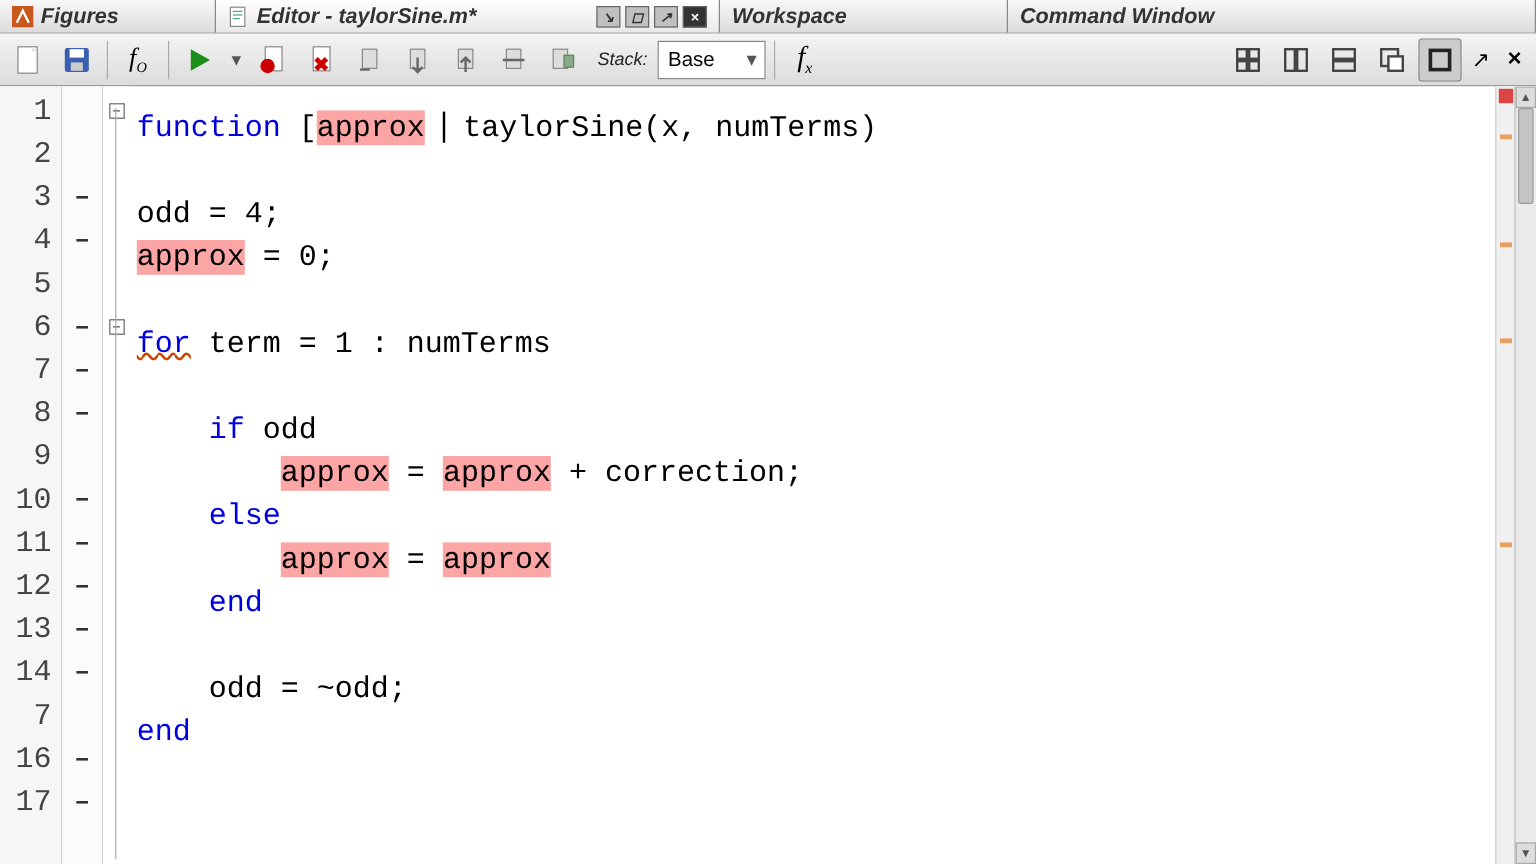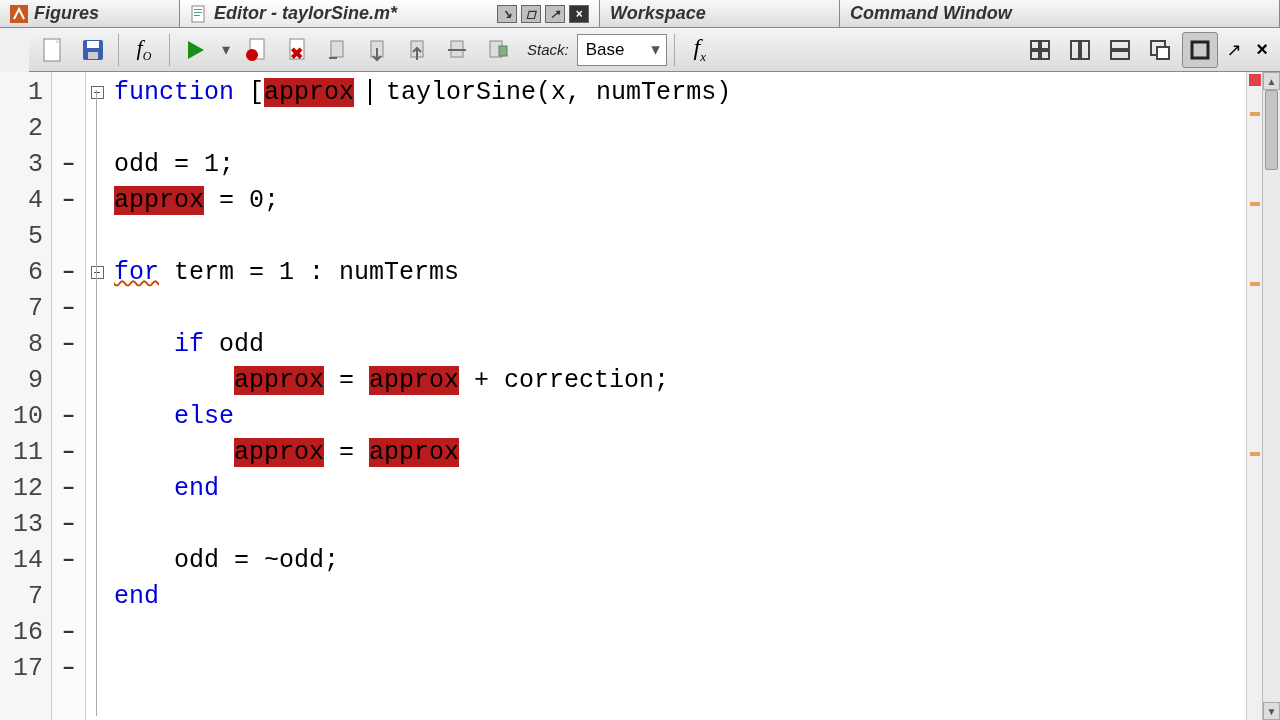--- a/index.html
+++ b/index.html
@@ -58,21 +58,20 @@
     font-weight: bold;
   }
   .toolbar {
     display: flex;
     align-items: center;
     height: 44px;
     background: linear-gradient(to bottom, #f4f4f4, #dcdcdc);
     border-bottom: 1px solid #888;
     padding: 0 6px;
     gap: 4px;
-    margin-left: 29px;
   }
   .tb-btn {
     width: 36px;
     height: 36px;
     display: flex;
     align-items: center;
     justify-content: center;
     border: 1px solid transparent;
     border-radius: 3px;
   }
@@ -131,21 +130,21 @@
     padding-top: 2px;
   }
   .foldcol {
     width: 22px;
     background: #fff;
     position: relative;
     padding-top: 2px;
   }
   .codecol {
     flex: 1;
-    padding-top: 2px;
+    padding-top: 16px;
     position: relative;
   }
   .line {
     height: 36px;
     display: flex;
     align-items: center;
     font-family: "Courier New", monospace;
     font-size: 25px;
   }
   .gutter .line {
@@ -182,21 +181,21 @@
     bottom: 4px;
     width: 1px;
     background: #aaa;
   }
   .codecol .line {
     padding-left: 6px;
     white-space: pre;
     color: #000;
   }
   .kw { color: #0000dd; }
-  .hl { background: #b91c1c; }
+  .hl { background: #fca5a5; }
   .wavy { text-decoration: underline wavy #cc4400; text-decoration-thickness: 2px; }
   .caret {
     display: inline-block;
     width: 1px;
     height: 26px;
     border-left: 2px solid #000;
     vertical-align: middle;
   }
   .rightbar {
     width: 16px;
@@ -464,21 +463,21 @@
       <div class="line"></div>
       <div class="line"></div>
       <div class="line"></div>
     <div class="line"></div>
       <div class="line"></div>
       <div class="line"></div>
   </div>
   <div class="codecol">
     <div class="line"><span class="kw">function</span><span> [</span><span class="hl">approx</span><span> </span><span class="caret"></span><span> taylorSine(x, numTerms)</span></div>
     <div class="line"><span></span></div>
-    <div class="line"><span>odd = 1;</span></div>
+    <div class="line"><span>odd = 4;</span></div>
     <div class="line"><span></span><span class="hl">approx</span><span> = 0;</span></div>
     <div class="line"><span></span></div>
     <div class="line"><span class="kw wavy">for</span><span> term = 1 : numTerms</span></div>
     <div class="line"><span></span></div>
     <div class="line"><span>    </span><span class="kw">if</span><span> odd</span></div>
     <div class="line"><span>        </span><span class="hl">approx</span><span> = </span><span class="hl">approx</span><span> + correction;</span></div>
     <div class="line"><span>    </span><span class="kw">else</span></div>
     <div class="line"><span>        </span><span class="hl">approx</span><span> = </span><span class="hl">approx</span></div>
     <div class="line"><span>    </span><span class="kw">end</span></div>
     <div class="line"><span></span></div>

